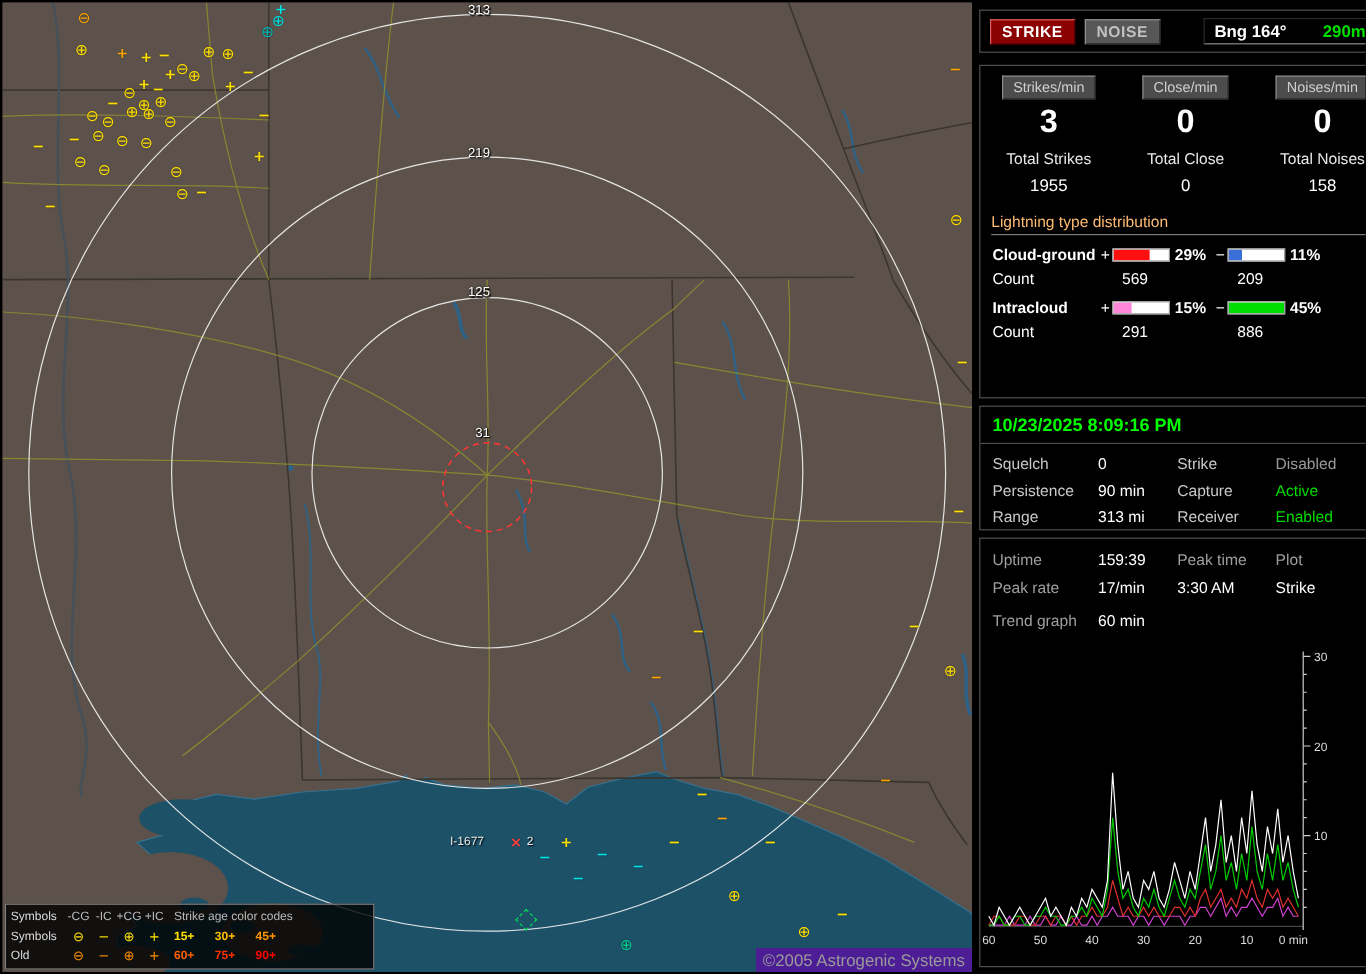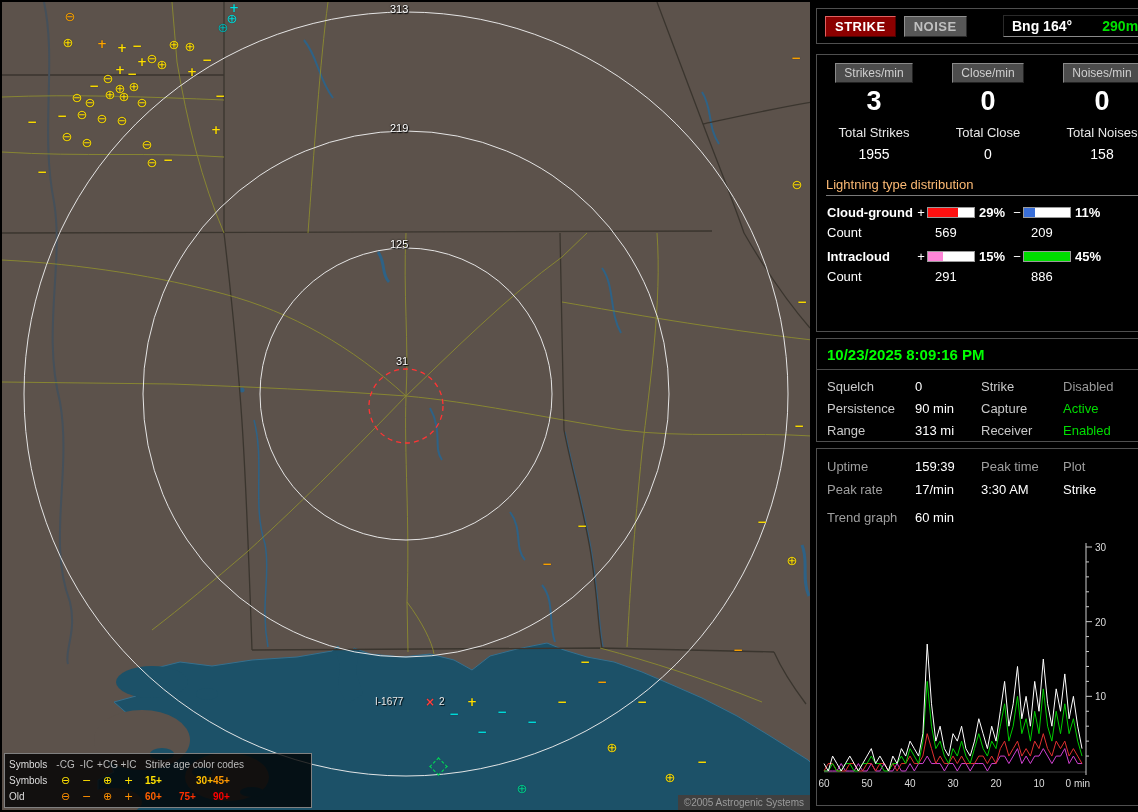--- a/index.html
+++ b/index.html
@@ -11,21 +11,21 @@
   .map{position:absolute;left:2px;top:2px;width:808px;height:808px;background:#5c524b;overflow:hidden}
   .map svg.geo{position:absolute;left:0;top:0}
   .layer{position:absolute;left:0;top:0;width:100%;height:100%;pointer-events:none}
   .sym{position:absolute;transform:translate(-50%,-50%);font-family:"DejaVu Sans",sans-serif;
        font-size:12px;font-weight:bold;line-height:1;text-shadow:0 0 1px rgba(0,0,0,.55)}
   .sym.circ{font-size:13px;font-weight:normal}
   .ring-label{position:absolute;color:#fff;font-size:11px;line-height:1;
               text-shadow:1px 1px 1px #000,0 0 2px #000}
   .map-label{position:absolute;color:#e8e8e8;font-size:10px;line-height:1;text-shadow:1px 1px 1px #000}
   .diamond{position:absolute;width:13px;height:13px;border:1px dashed #00dd55;transform:rotate(45deg)}
-  .copyright{position:absolute;right:0;bottom:0;background:#404040;color:#9a9a9a;font-size:10px;padding:2px 6px}
+  .copyright{position:absolute;right:0;bottom:0;background:#4c1d95;color:#9a9a9a;font-size:14px;padding:2px 6px}
 
   
   .legend{position:absolute;left:2px;bottom:2px;width:308px;background:rgba(0,0,0,.8);
           border:1px solid #808080;font-size:10px;padding:2px 4px 3px;color:#ccc}
   .lg-row{display:flex;align-items:center;height:16px}
   .lg-c1{width:46px;color:#ddd}
   .lg-sym{width:21px;text-align:center;color:#bbb}
   .legend-symrow{display:flex}
   .lg-glyph{width:21px;text-align:center;font-family:"DejaVu Sans",sans-serif;font-size:11px}
   .lg-age-head{flex:1;text-align:left;padding-left:6px;color:#bbb}
@@ -229,21 +229,21 @@
     <div class="lg-row">
       <span class="lg-c1">Symbols</span>
       <span class="legend-symrow">
           <span class="lg-glyph" style="color: rgb(255, 224, 0);">⊖</span>
           <span class="lg-glyph" style="color: rgb(255, 224, 0);">−</span>
           <span class="lg-glyph" style="color: rgb(255, 224, 0);">⊕</span>
           <span class="lg-glyph" style="color: rgb(255, 224, 0);">+</span>
         </span>
       <span class="lg-ages">
         <span class="age" style="color: rgb(255, 224, 0);">15+</span>
-        <span class="age" style="color: rgb(255, 192, 0); text-align: right;">30+</span>
+        <span class="age" style="color: rgb(255, 192, 0);">30+</span>
         <span class="age" style="color: rgb(255, 152, 0);">45+</span>
       </span>
     </div>
     <div class="lg-row">
       <span class="lg-c1">Old</span>
       <span class="legend-symrow">
           <span class="lg-glyph" style="color: rgb(255, 144, 0);">⊖</span>
           <span class="lg-glyph" style="color: rgb(255, 144, 0);">−</span>
           <span class="lg-glyph" style="color: rgb(255, 144, 0);">⊕</span>
           <span class="lg-glyph" style="color: rgb(255, 144, 0);">+</span>

